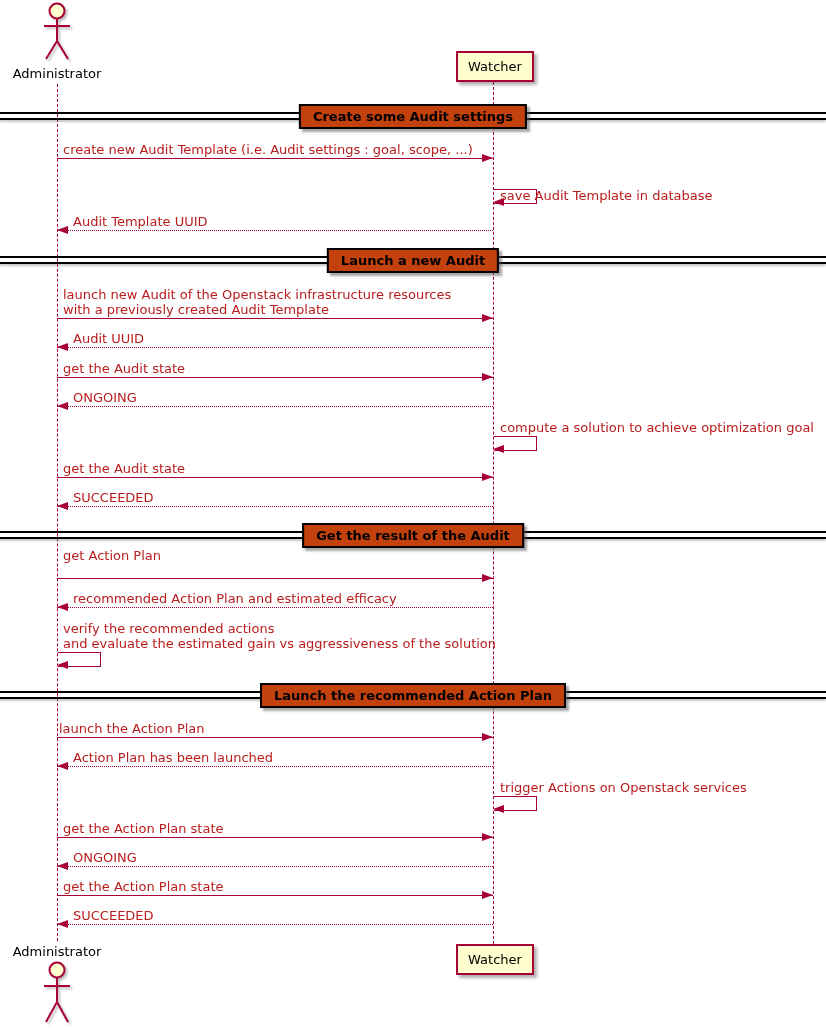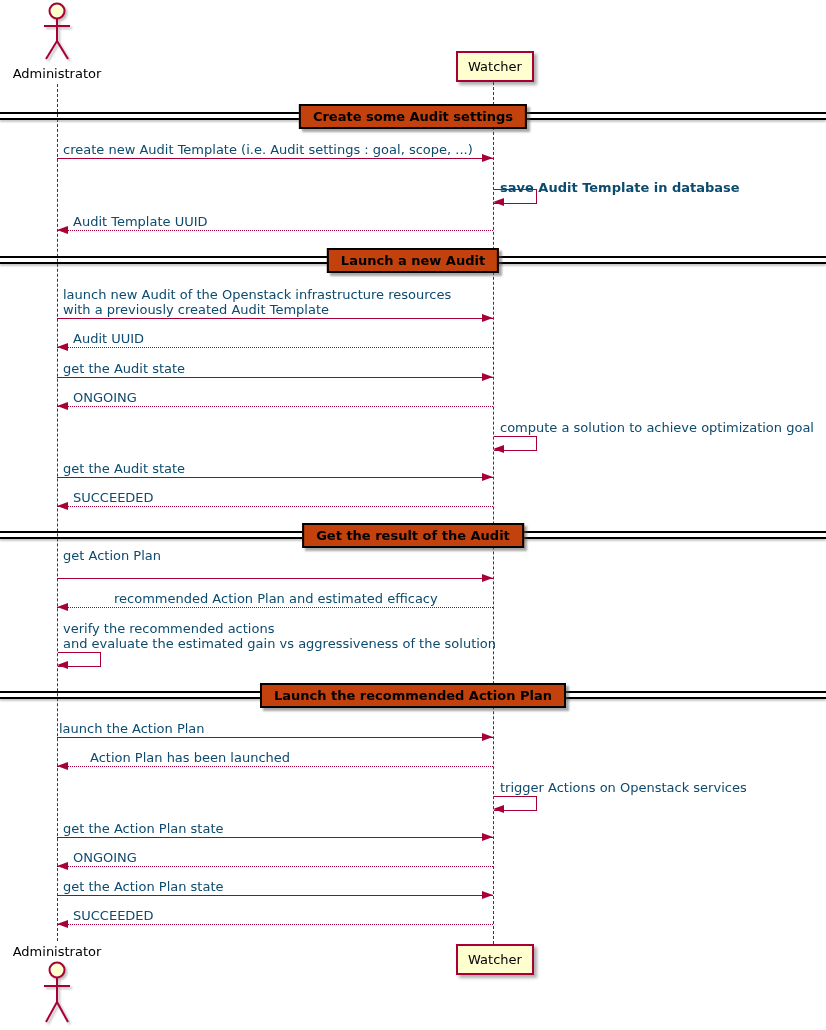--- a/index.html
+++ b/index.html
@@ -21,21 +21,21 @@
   
   .divider-lines{position:absolute;left:0;width:826px;height:4px;
                  border-top:2px solid #000;border-bottom:2px solid #000;
                  box-shadow:0 2px 2px rgba(120,120,120,.4);}
   .divider-box{position:absolute;left:50%;transform:translateX(-50%);
                background:#c2410c;border:2px solid #000;padding:3px 12px;
                font-weight:bold;font-size:13px;white-space:nowrap;
                box-shadow:3px 3px 2px rgba(80,80,80,.5);z-index:3;}
 
   
-  .msg-text{position:absolute;white-space:nowrap;font-size:13px;color:#0c4a6e;z-index:2;}
+  .msg-text{position:absolute;white-space:nowrap;font-size:13px;color:#b91c1c;z-index:2;}
   .line{position:absolute;left:57px;width:436px;height:0;border-top:1px solid #A80036;}
   .line.dotted{border-top-style:dotted;}
   .head{position:absolute;width:0;height:0;border-top:4px solid transparent;border-bottom:4px solid transparent;}
   .head.right{border-left:11px solid #A80036;left:482px;}
   .head.left{border-right:11px solid #A80036;left:57px;}
   .self-loop{position:absolute;width:42px;height:13px;
              border:1px solid #A80036;border-left:none;}
 </style>
 </head>
 <body>
@@ -63,21 +63,21 @@
     <div class="divider-box" style="top:104px;">Create some Audit settings</div>
   </div>
 
   <div>
     <div class="msg-text" style="left:63px;top:142px;">create new Audit Template (i.e. Audit settings : goal, scope, ...)</div>
     <div class="line" style="top:158px;"></div>
     <div class="head right" style="top:154px;"></div>
   </div>
 
   <div>
-    <div class="msg-text" style="left:500px;top:180px;font-weight:bold;">save Audit Template in database</div>
+    <div class="msg-text" style="left:500px;top:188px;">save Audit Template in database</div>
     <div class="self-loop" style="left:494px;top:189px;"></div>
     <div class="head left" style="left:493px;top:198px;"></div>
   </div>
 
   <div>
     <div class="msg-text" style="left:73px;top:214px;">Audit Template UUID</div>
     <div class="line dotted" style="top:230px;"></div>
     <div class="head left" style="top:226px;"></div>
   </div>
 
@@ -134,21 +134,21 @@
     <div class="divider-box" style="top:523px;">Get the result of the Audit</div>
   </div>
 
   <div>
     <div class="msg-text" style="left:63px;top:548px;">get Action Plan</div>
     <div class="line" style="top:578px;"></div>
     <div class="head right" style="top:574px;"></div>
   </div>
 
   <div>
-    <div class="msg-text" style="left:73px;top:591px;margin-left:41px;">recommended Action Plan and estimated efficacy</div>
+    <div class="msg-text" style="left:73px;top:591px;">recommended Action Plan and estimated efficacy</div>
     <div class="line dotted" style="top:607px;"></div>
     <div class="head left" style="top:603px;"></div>
   </div>
 
   <div>
     <div class="msg-text" style="left:63px;top:621px;">verify the recommended actions</div>
     <div class="msg-text" style="left:63px;top:636px;">and evaluate the estimated gain vs aggressiveness of the solution</div>
     <div class="self-loop" style="left:58px;top:652px;"></div>
     <div class="head left" style="left:57px;top:661px;"></div>
   </div>
@@ -158,21 +158,21 @@
     <div class="divider-box" style="top:683px;">Launch the recommended Action Plan</div>
   </div>
 
   <div>
     <div class="msg-text" style="left:59px;top:721px;">launch the Action Plan</div>
     <div class="line" style="top:737px;"></div>
     <div class="head right" style="top:733px;"></div>
   </div>
 
   <div>
-    <div class="msg-text" style="left:90px;top:750px;text-align:center;">Action Plan has been launched</div>
+    <div class="msg-text" style="left:73px;top:750px;text-align:center;">Action Plan has been launched</div>
     <div class="line dotted" style="top:766px;"></div>
     <div class="head left" style="top:762px;"></div>
   </div>
 
   <div>
     <div class="msg-text" style="left:500px;top:780px;">trigger Actions on Openstack services</div>
     <div class="self-loop" style="left:494px;top:796px;"></div>
     <div class="head left" style="left:493px;top:805px;"></div>
   </div>
 

